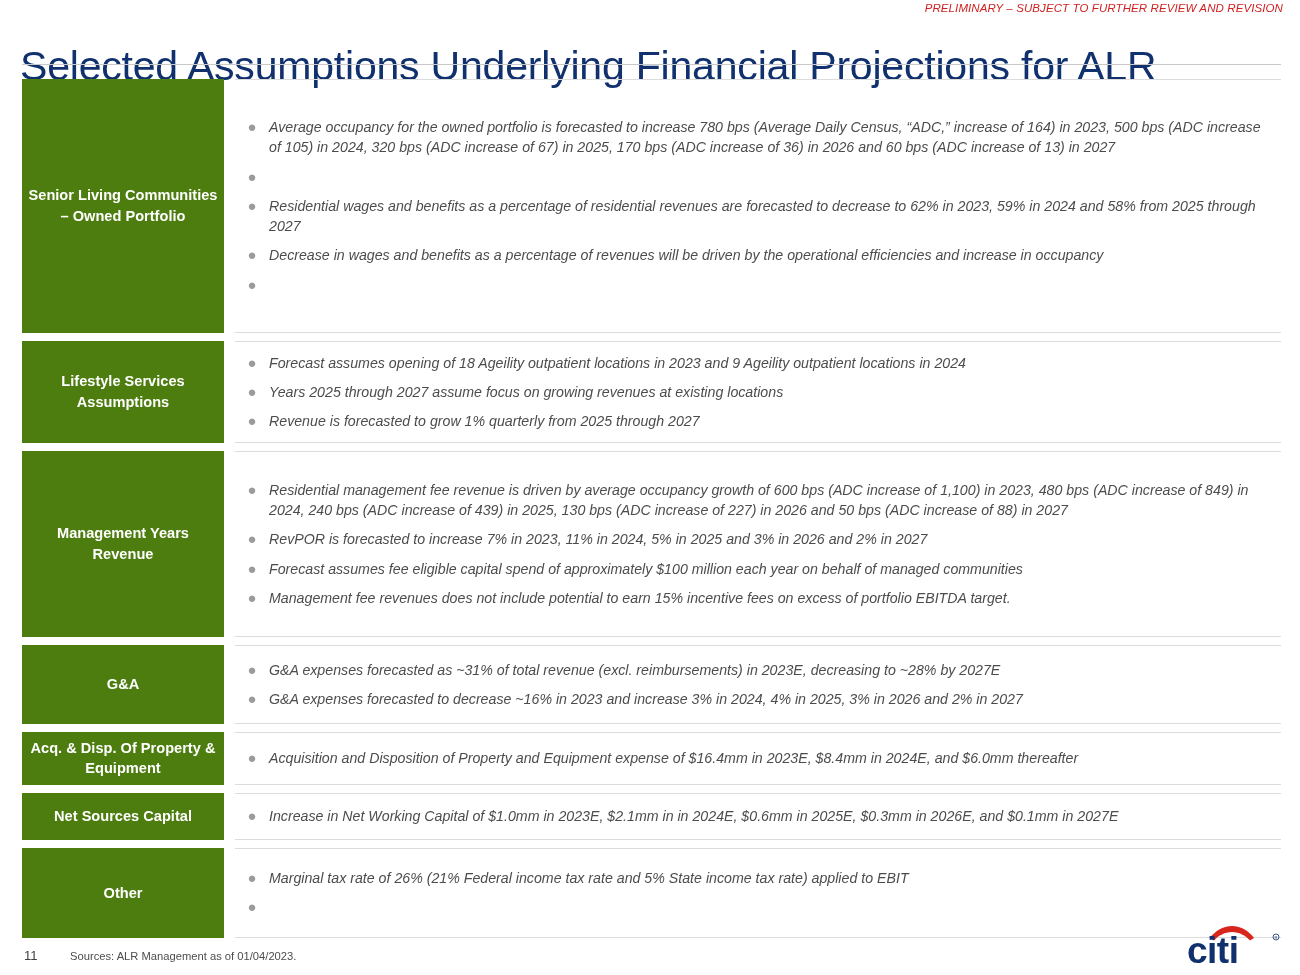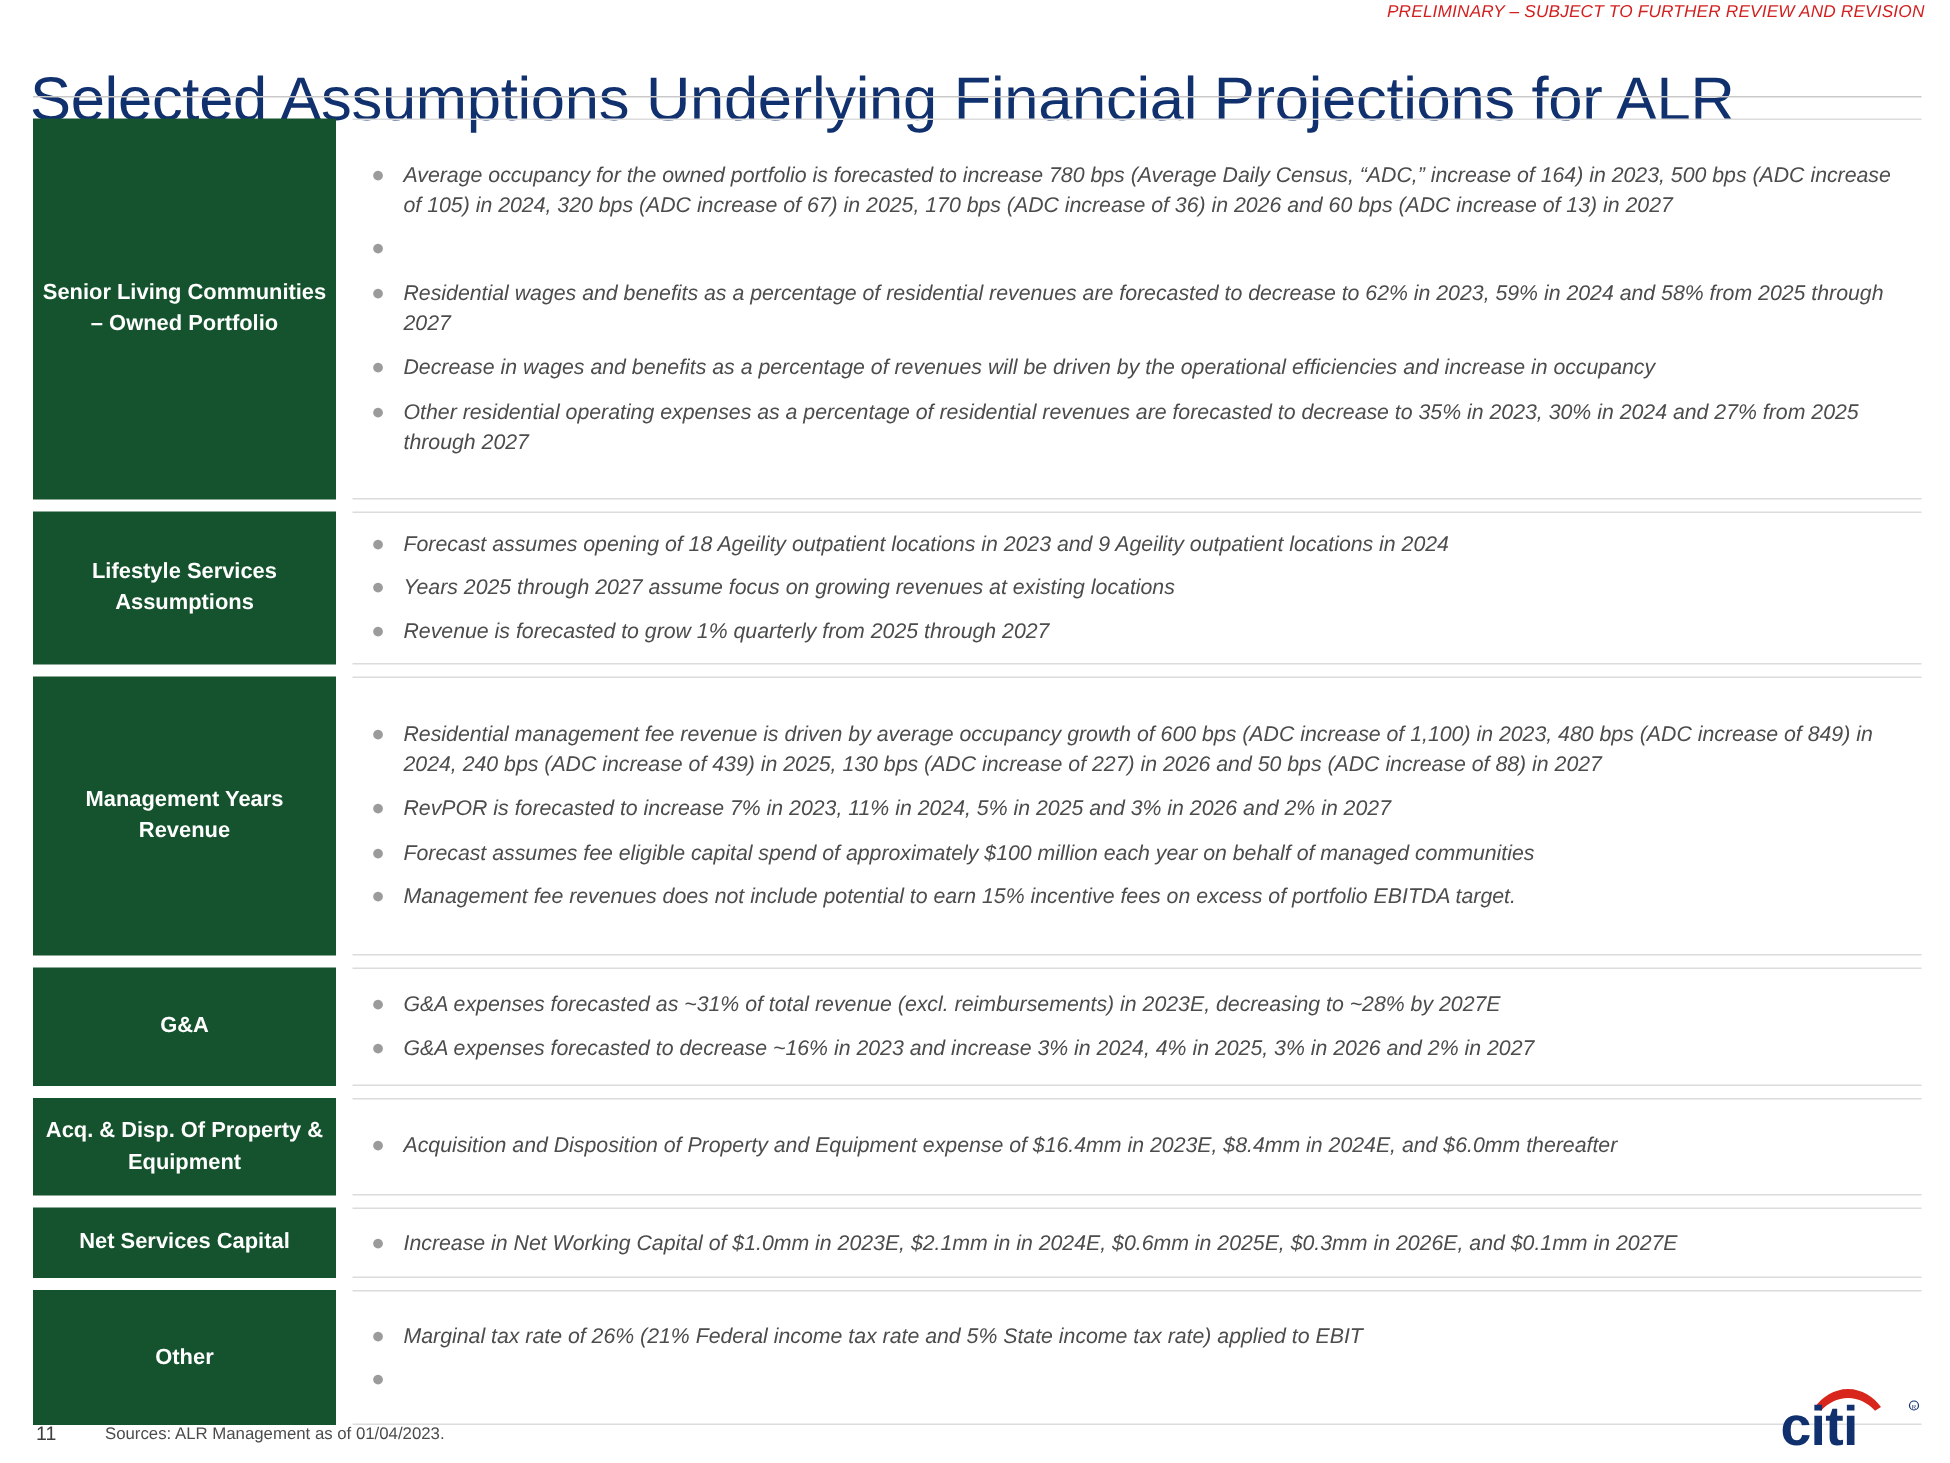--- a/index.html
+++ b/index.html
@@ -60,30 +60,30 @@
     align-items: stretch;
     width: 100%;
   }
   .row-gap {
     height: 8px;
     width: 100%;
   }
   .row-label {
     width: 202px;
     flex: 0 0 202px;
-    background: #14532d;
+    background: #4d7c0f;
     color: #ffffff;
     font-size: 14.6px;
     font-weight: bold;
     display: flex;
     align-items: center;
     justify-content: center;
     text-align: center;
     line-height: 1.42;
-    padding: 12px 6px;
+    padding: 0 6px;
     box-sizing: border-box;
   }
   .row-content {
     flex: 1 1 auto;
     margin-left: 11px;
     border-top: 1px solid #dcdcdc;
     border-bottom: 1px solid #dcdcdc;
     display: flex;
     flex-direction: column;
     justify-content: center;
@@ -171,21 +171,20 @@
       <div class="bullet-line">
         <span class="bullet-dot">●</span>
         <span class="bullet-text">Residential wages and benefits as a percentage of residential revenues are forecasted to decrease to 62% in 2023, 59% in 2024 and 58% from 2025 through 2027</span>
       </div>
       <div class="bullet-line">
         <span class="bullet-dot">●</span>
         <span class="bullet-text">Decrease in wages and benefits as a percentage of revenues will be driven by the operational efficiencies and increase in occupancy</span>
       </div>
       <div class="bullet-line">
         <span class="bullet-dot">●</span>
-        <span class="bullet-text">Other residential operating expenses as a percentage of residential revenues are forecasted to decrease to 35% in 2023, 30% in 2024 and 27% from 2025 through 2027</span>
       </div>
     </div>
   </div>
 
   <div class="row-gap"></div>
 
   <div class="assumption-row r-lifestyle">
     <div class="row-label">
       <span>Lifestyle Services Assumptions</span>
     </div>
@@ -260,21 +259,21 @@
         <span class="bullet-dot">●</span>
         <span class="bullet-text">Acquisition and Disposition of Property and Equipment expense of $16.4mm in 2023E, $8.4mm in 2024E, and $6.0mm thereafter</span>
       </div>
     </div>
   </div>
 
   <div class="row-gap"></div>
 
   <div class="assumption-row r-nwc">
     <div class="row-label">
-      <span>Net Services Capital</span>
+      <span>Net Sources Capital</span>
     </div>
     <div class="row-content">
       <div class="bullet-line">
         <span class="bullet-dot">●</span>
         <span class="bullet-text">Increase in Net Working Capital of $1.0mm in 2023E, $2.1mm in in 2024E, $0.6mm in 2025E, $0.3mm in 2026E, and $0.1mm in 2027E</span>
       </div>
     </div>
   </div>
 
   <div class="row-gap"></div>

